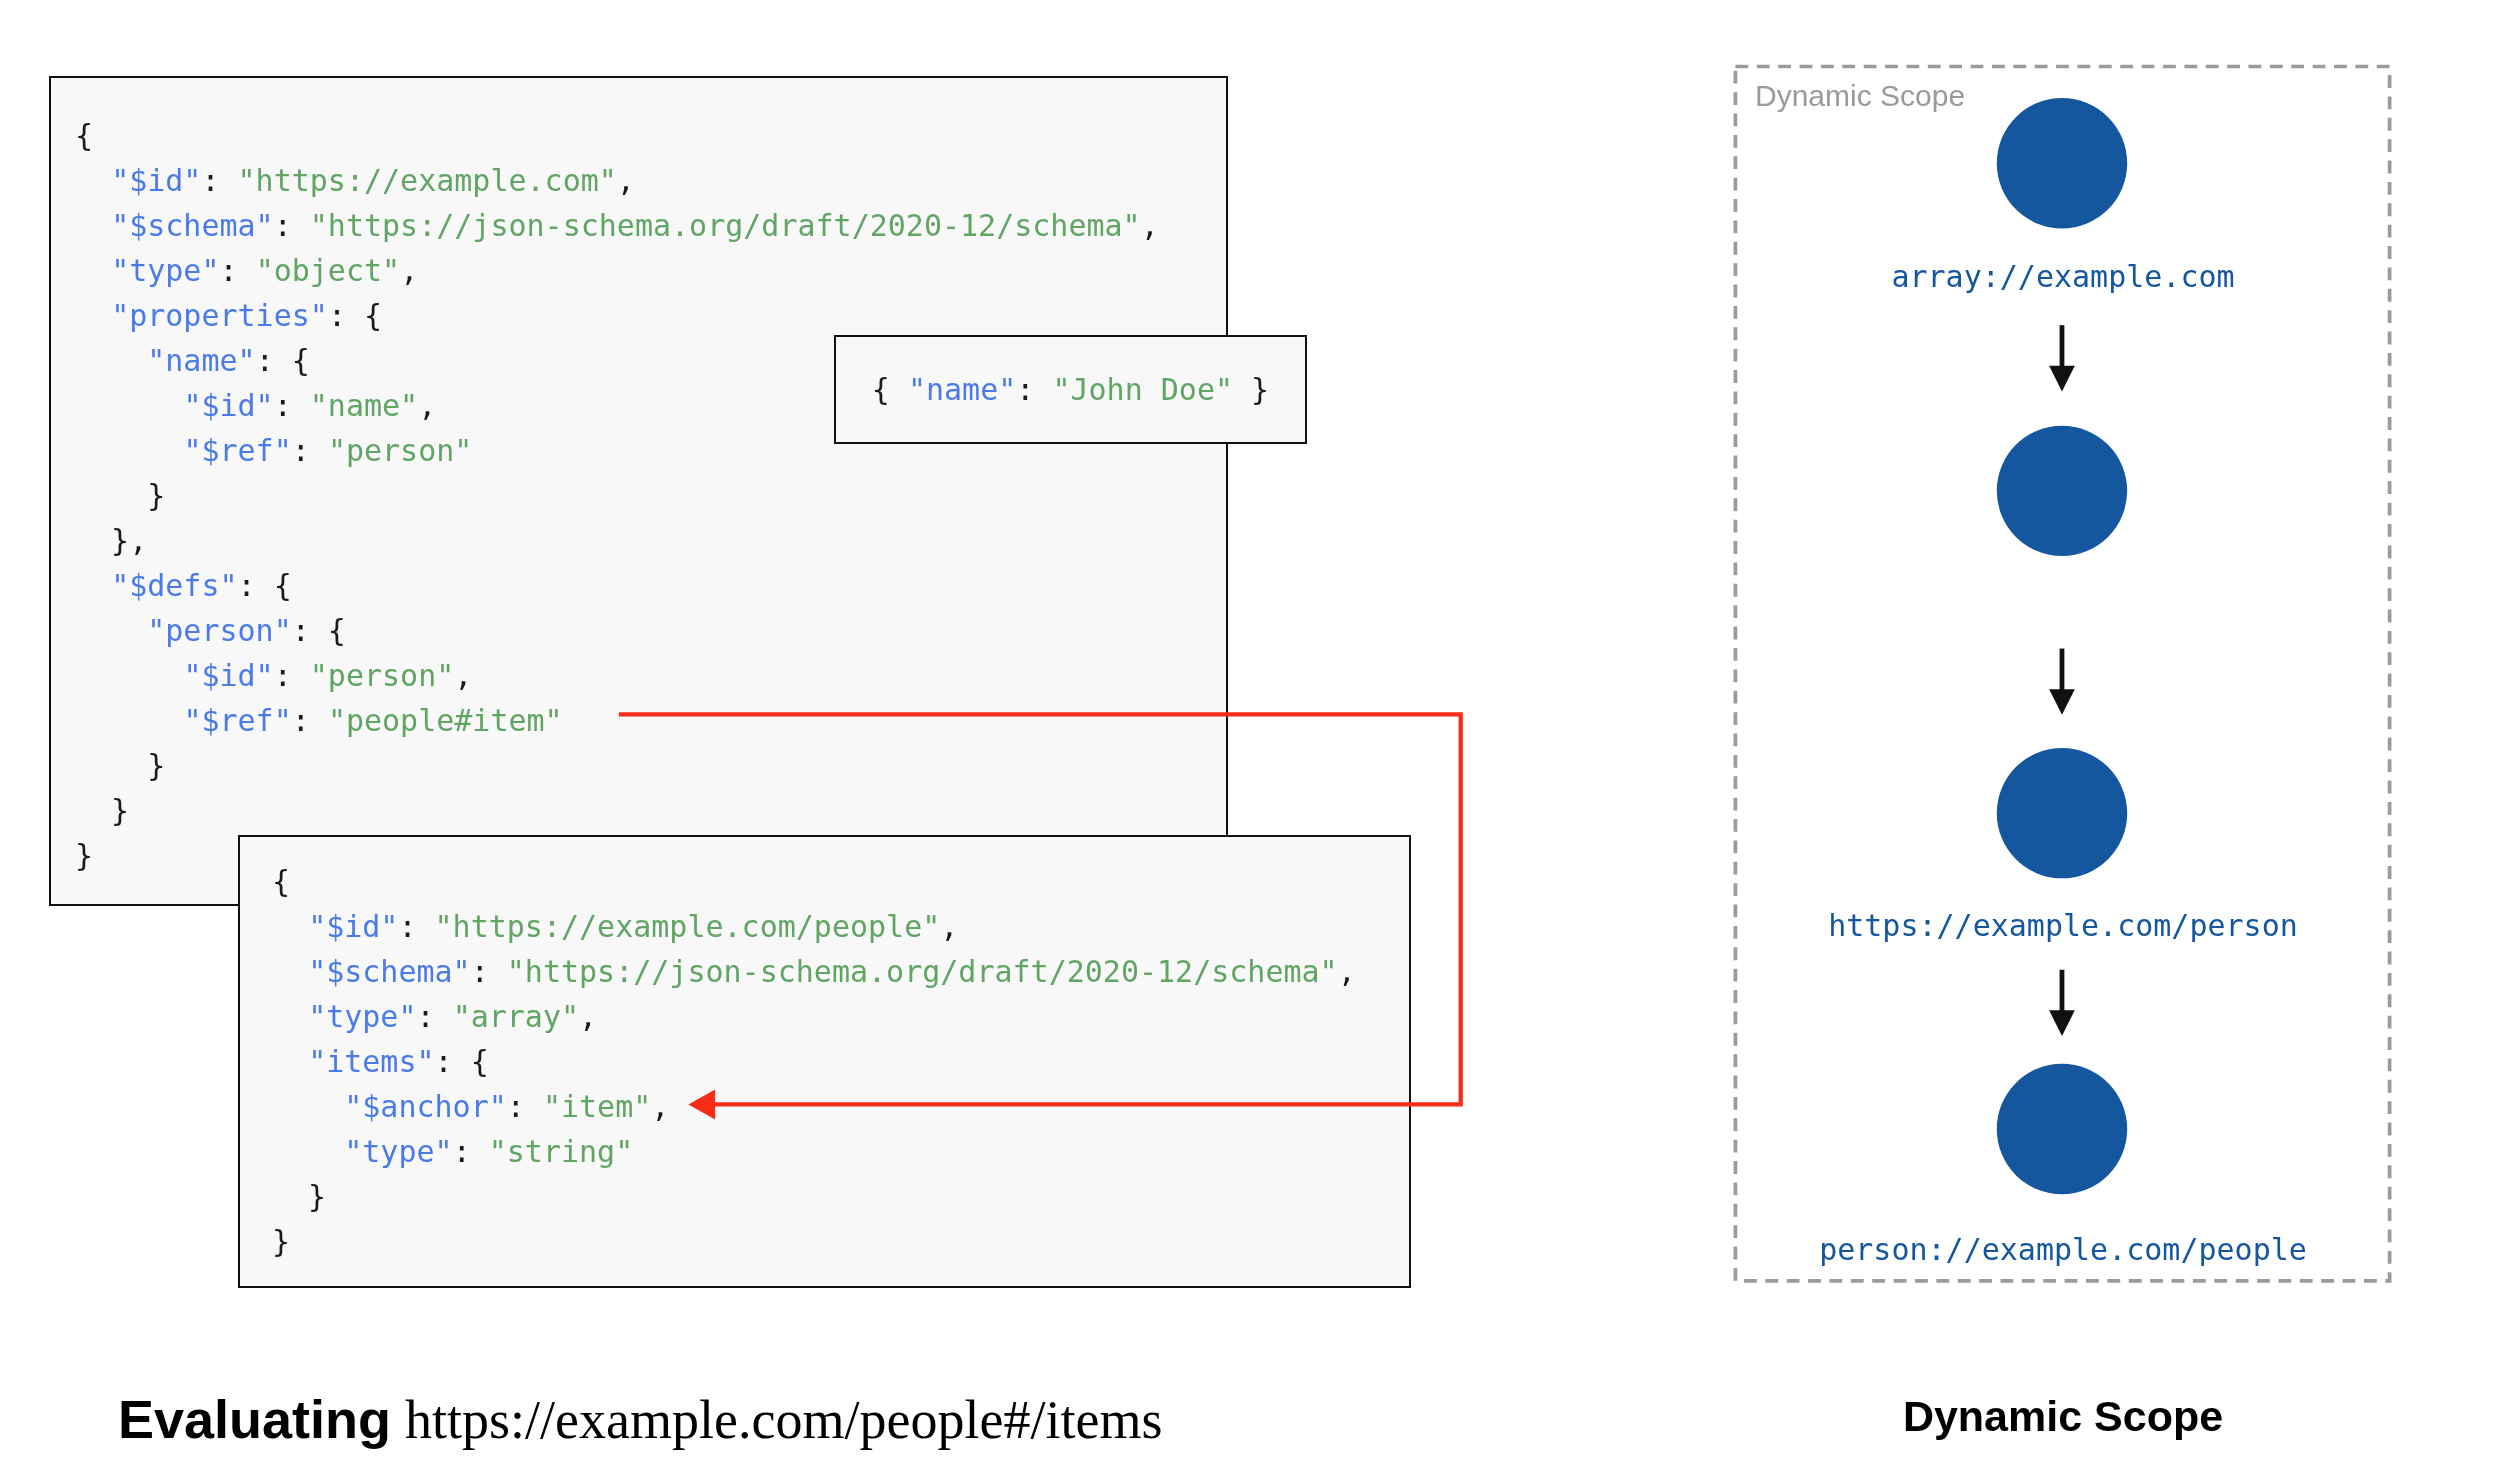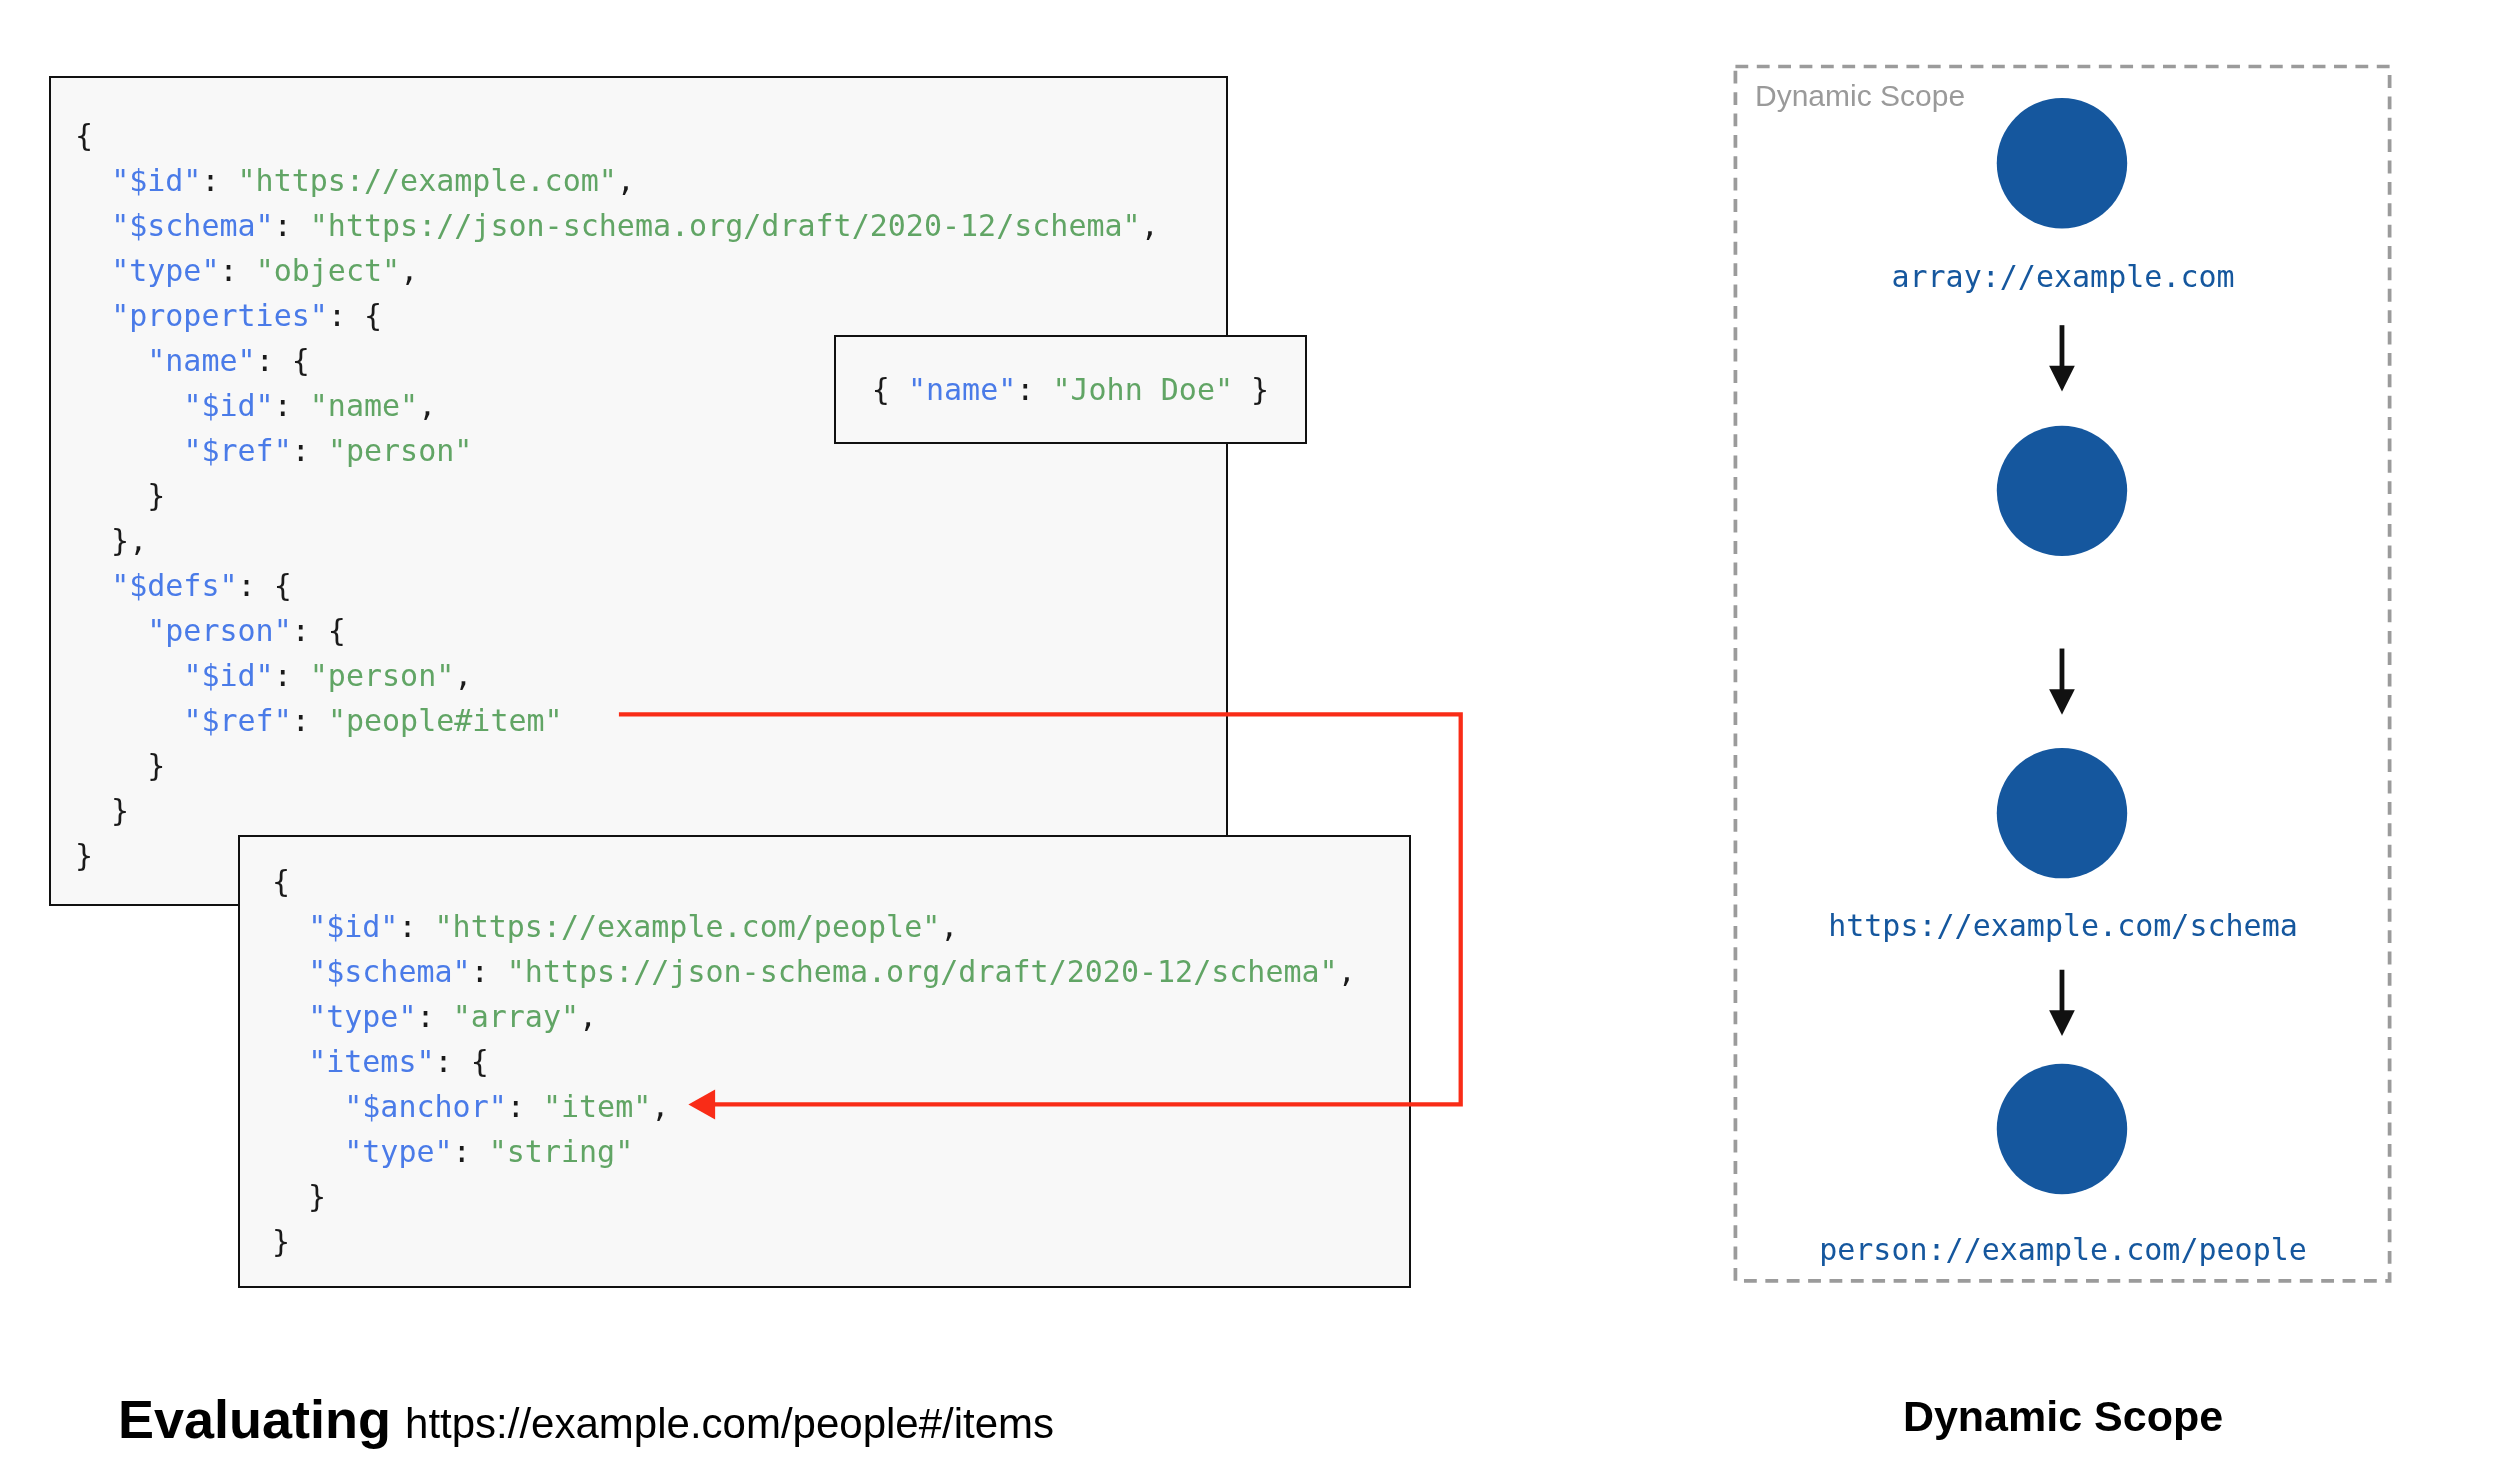--- a/index.html
+++ b/index.html
@@ -71,21 +71,21 @@
     position:absolute;
     left:1755px;top:79px;
     font-size:30px;color:var(--color-panel-label);
   }
   .caption-left{
     position:absolute;left:118px;top:1388px;height:59px;
     display:flex;align-items:baseline;
     color:#000;
   }
   .caption-left .cap-bold{font-weight:bold;font-size:54px;margin-right:14px;}
-  .caption-left .cap-mono{font-family:Liberation Sans, sans-serif;font-size:42px;white-space:pre;text-align:right;}
+  .caption-left .cap-mono{font-family:Liberation Serif, serif;font-size:54px;white-space:pre;text-align:right;}
   .caption-right{
     position:absolute;left:1736px;top:1392px;width:654px;
     text-align:center;font-weight:bold;font-size:43px;color:#000;
   }
 </style>
 </head>
 <body>
 
 <div class="stage">
 
@@ -115,21 +115,21 @@
     <polygon points="3858,732 3834,684 3882,684" fill="#111"></polygon>
     <line x1="3858" y1="1213" x2="3858" y2="1291" stroke="#111" stroke-width="9"></line>
     <polygon points="3858,1337 3834,1289 3882,1289" fill="#111"></polygon>
     <line x1="3858" y1="1814" x2="3858" y2="1892" stroke="#111" stroke-width="9"></line>
     <polygon points="3858,1938 3834,1890 3882,1890" fill="#111"></polygon>
   </svg>
 
   <div class="panel-title">Dynamic Scope</div>
 
   <div class="scope-label" style="top:259px;">array://example.com</div>
-  <div class="scope-label" style="top:908px;">https://example.com/schema</div>
+  <div class="scope-label" style="top:908px;">https://example.com/person</div>
   <div class="scope-label" style="top:1232px;">person://example.com/people</div>
 
   <div class="caption-left">
     <span class="cap-bold">Evaluating</span>
     <span class="cap-mono">https://example.com/people#/items</span>
   </div>
 
   <div class="caption-right">Dynamic Scope</div>
 
 </div>

